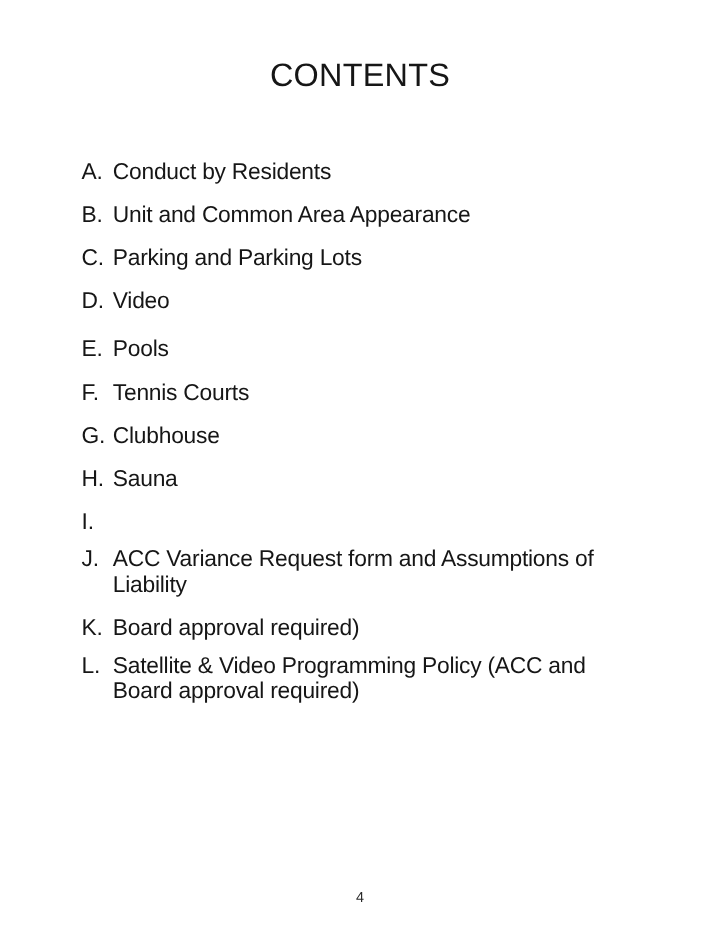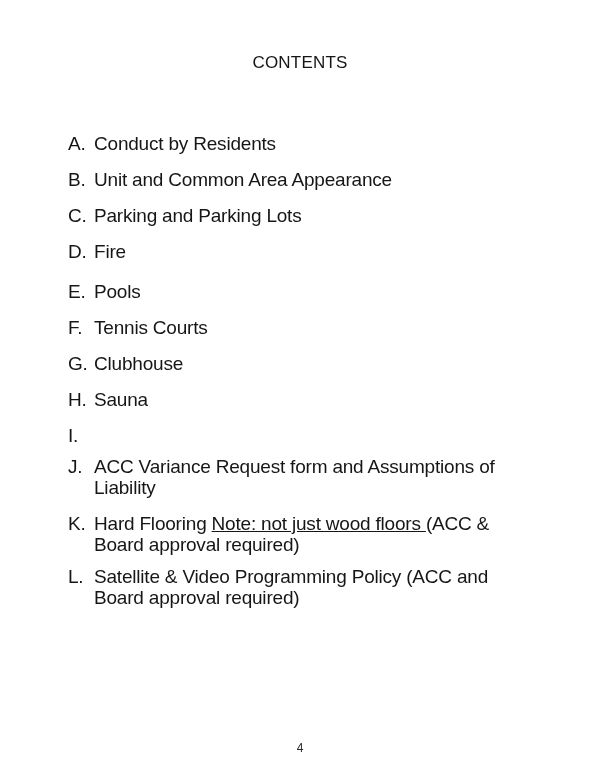--- a/index.html
+++ b/index.html
@@ -12,21 +12,21 @@
     width: 600px;
     height: 776px;
     background: #ffffff;
     color: #161616;
     font-family: "Liberation Sans", sans-serif;
     overflow: hidden;
   }
   .doc-title {
     padding-top: 49px;
     text-align: center;
-    font-size: 17px;
+    font-size: 27px;
     line-height: 28px;
     letter-spacing: 0.2px;
     font-weight: 400;
   }
   .toc {
     margin: 56px 0 0 68px;
     font-size: 19px;
     line-height: 21px;
     letter-spacing: -0.2px;
   }
@@ -76,21 +76,21 @@
       <span class="toc-text">Unit and Common Area Appearance</span>
     </div>
 
     <div class="toc-item">
       <span class="toc-label">C.</span>
       <span class="toc-text">Parking and Parking Lots</span>
     </div>
 
     <div class="toc-item extra-gap">
       <span class="toc-label">D.</span>
-      <span class="toc-text">Fire</span>
+      <span class="toc-text">Video</span>
     </div>
 
     <div class="toc-item">
       <span class="toc-label">E.</span>
       <span class="toc-text">Pools</span>
     </div>
 
     <div class="toc-item">
       <span class="toc-label">F.</span>
       <span class="toc-text">Tennis Courts</span>
@@ -113,21 +113,20 @@
     </div>
 
     <div class="toc-item">
       <span class="toc-label">J.</span>
       <span class="toc-text">ACC Variance Request form and Assumptions of Liability</span>
     </div>
 
     <div class="toc-item k-gap">
       <span class="toc-label">K.</span>
       <span class="toc-text">
-        <div><span>Hard Flooring </span><span class="u">Note: not just wood floors </span><span>(ACC &amp;</span></div>
         <div>Board approval required)</div>
       </span>
     </div>
 
     <div class="toc-item">
       <span class="toc-label">L.</span>
       <span class="toc-text">
         <div>Satellite &amp; Video Programming Policy (ACC and</div>
         <div>Board approval required)</div>
       </span>

